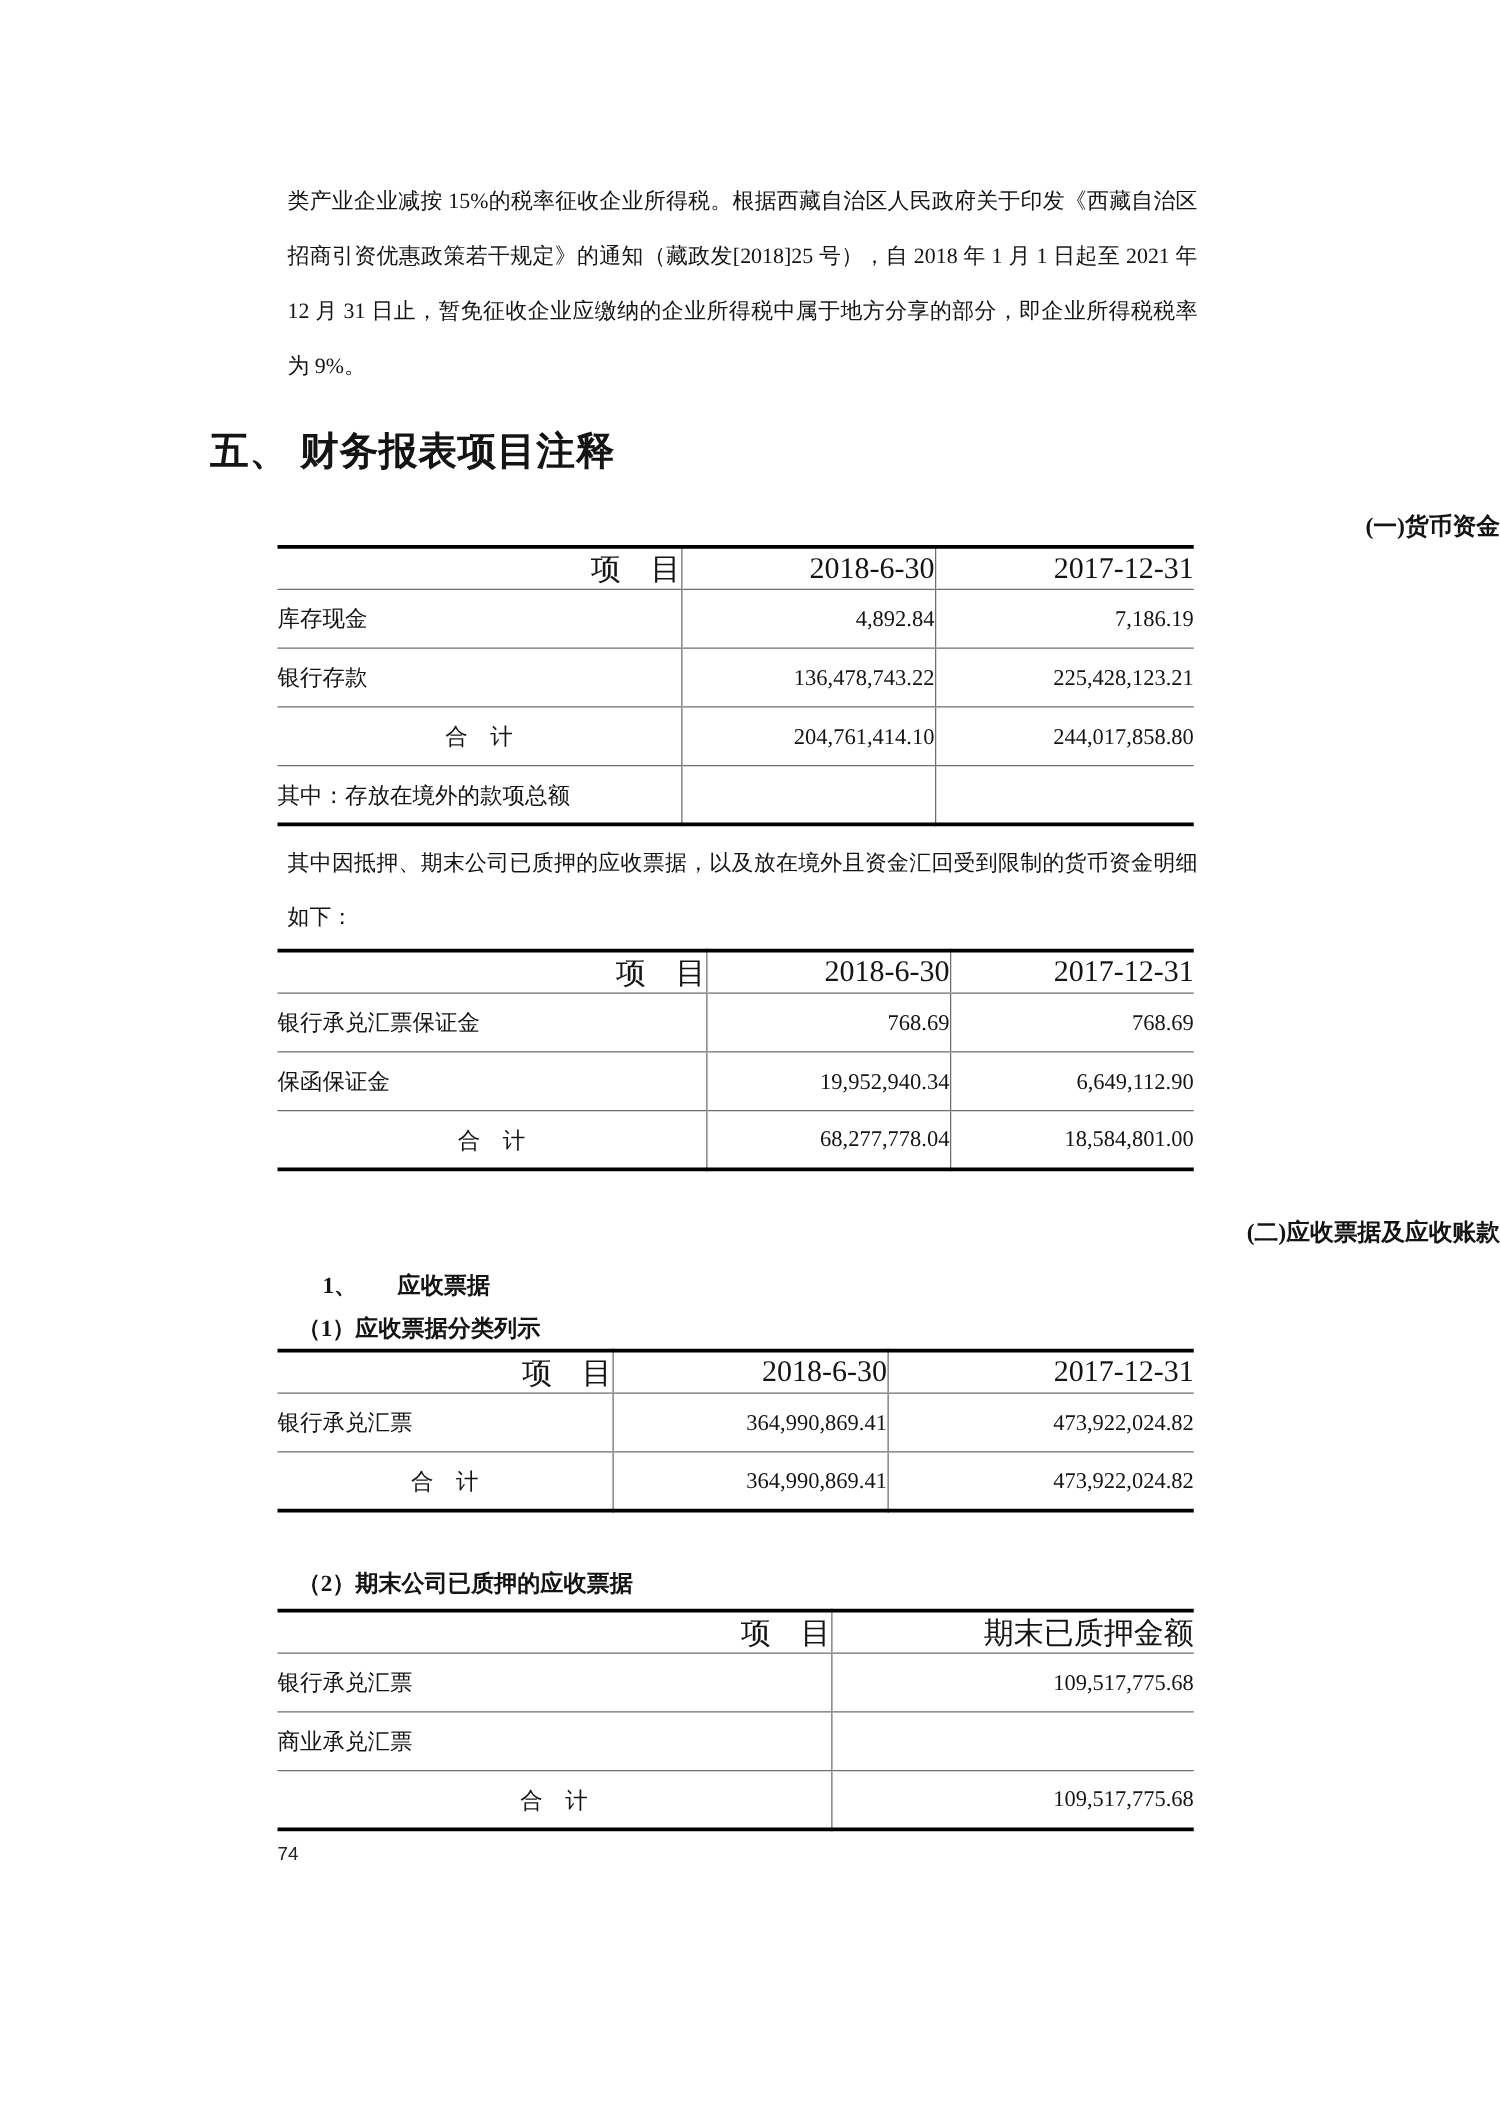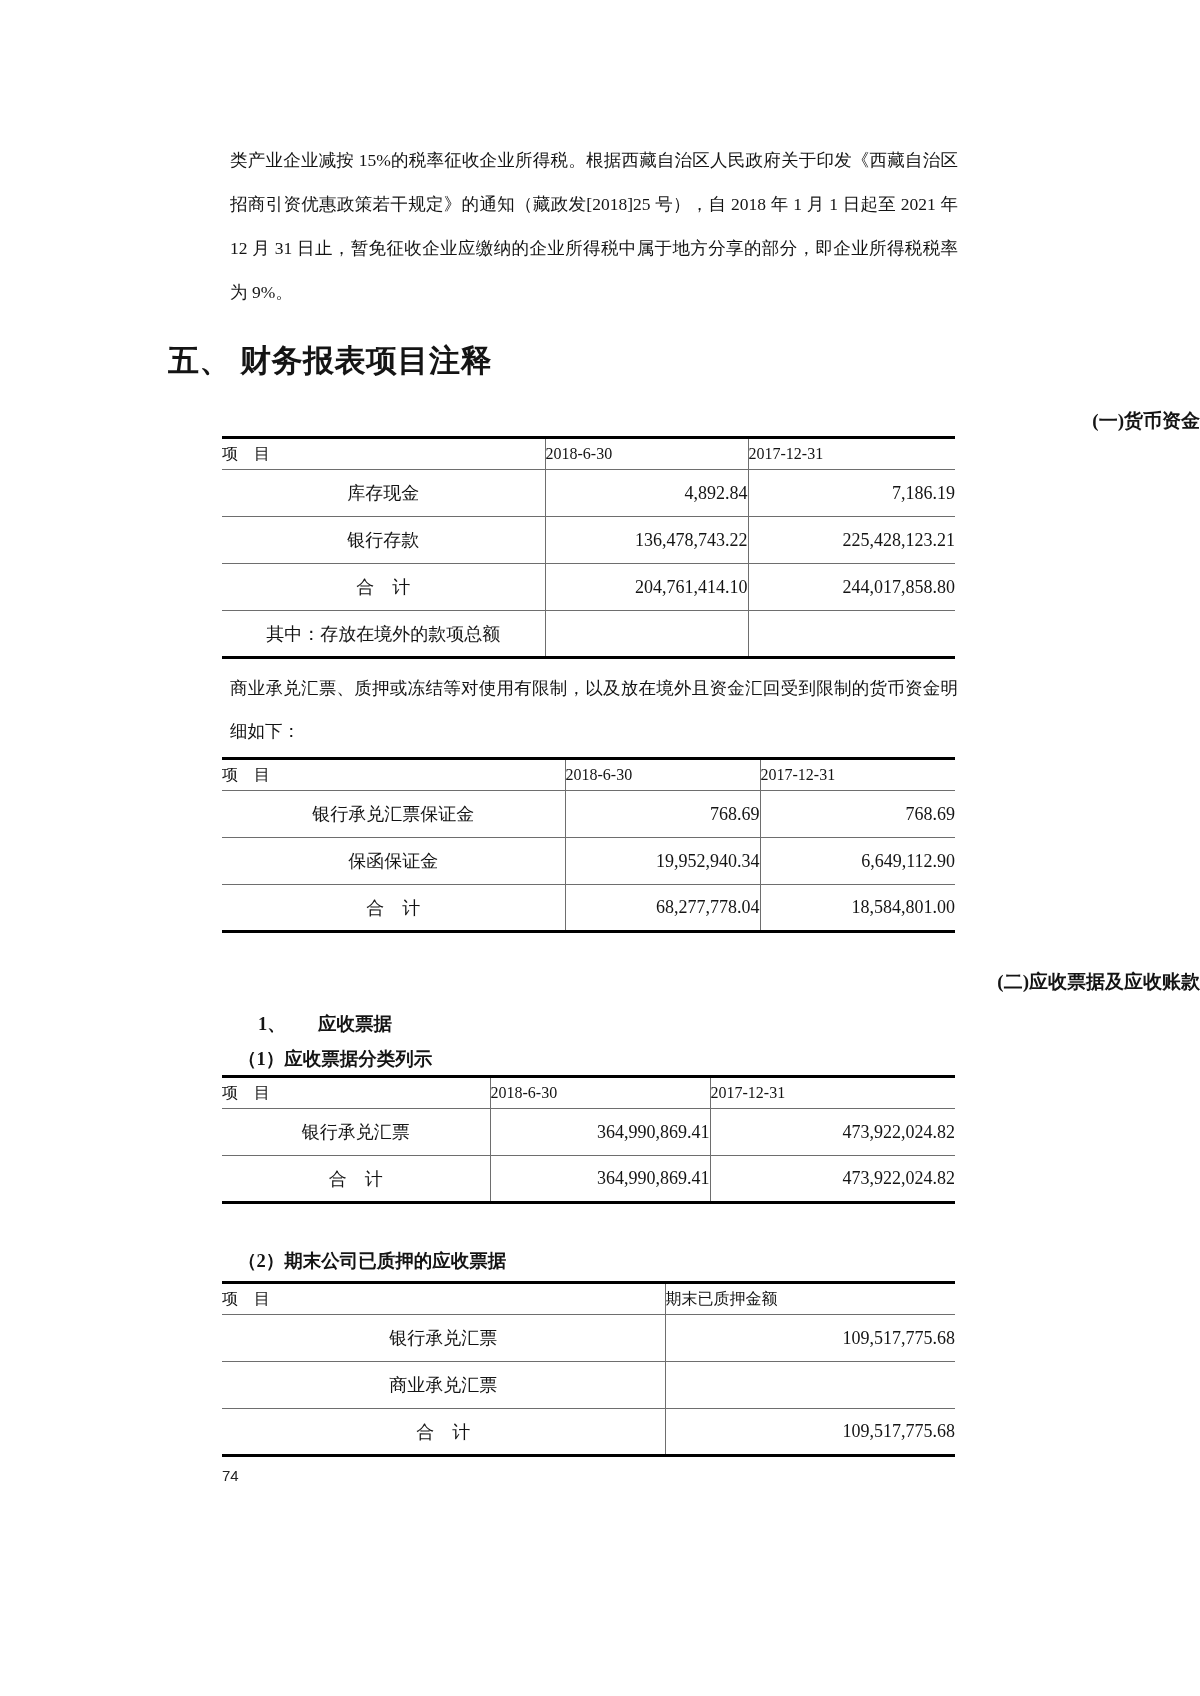--- a/index.html
+++ b/index.html
@@ -60,26 +60,26 @@
   }
   table.fin th, table.fin td {
     border-bottom: 1px solid #6e6e6e;
     padding: 0;
     overflow: hidden;
     white-space: nowrap;
   }
   table.fin th + th, table.fin td + td { border-left: 1px solid #6e6e6e; }
   table.fin th {
     font-weight: 400;
-    font-size: 16px;
-    text-align: left;
+    font-size: 24px;
+    text-align: right;
     height: 32px;
   }
   table.fin td { height: 47px; font-size: 18px; }
-  td.item { text-align: center; padding-left: 8px; }
+  td.item { text-align: left; padding-left: 8px; }
   td.num  { text-align: right; padding-right: 16px; font-size: 16.5px; }
   tr.total td.item { text-align: center; padding-left: 0; }
 
   .note {
     margin: 8px 0 0 230px;
     width: 728px;
     font-size: 17.5px;
     line-height: 43px;
     text-align: justify;
   }
@@ -152,21 +152,21 @@
         <td class="num">244,017,858.80</td>
       </tr>
       <tr>
         <td class="item">其中：存放在境外的款项总额</td>
         <td class="num"></td>
         <td class="num"></td>
       </tr>
     </tbody>
   </table>
 
-  <p class="note">商业承兑汇票、质押或冻结等对使用有限制，以及放在境外且资金汇回受到限制的货币资金明细如下：</p>
+  <p class="note">其中因抵押、期末公司已质押的应收票据，以及放在境外且资金汇回受到限制的货币资金明细如下：</p>
 
   <table class="fin t2">
     <colgroup>
         <col style="width:343px">
         <col style="width:195px">
         <col style="width:195px">
       </colgroup>
     <thead>
       <tr>
         <th>项　目</th>

